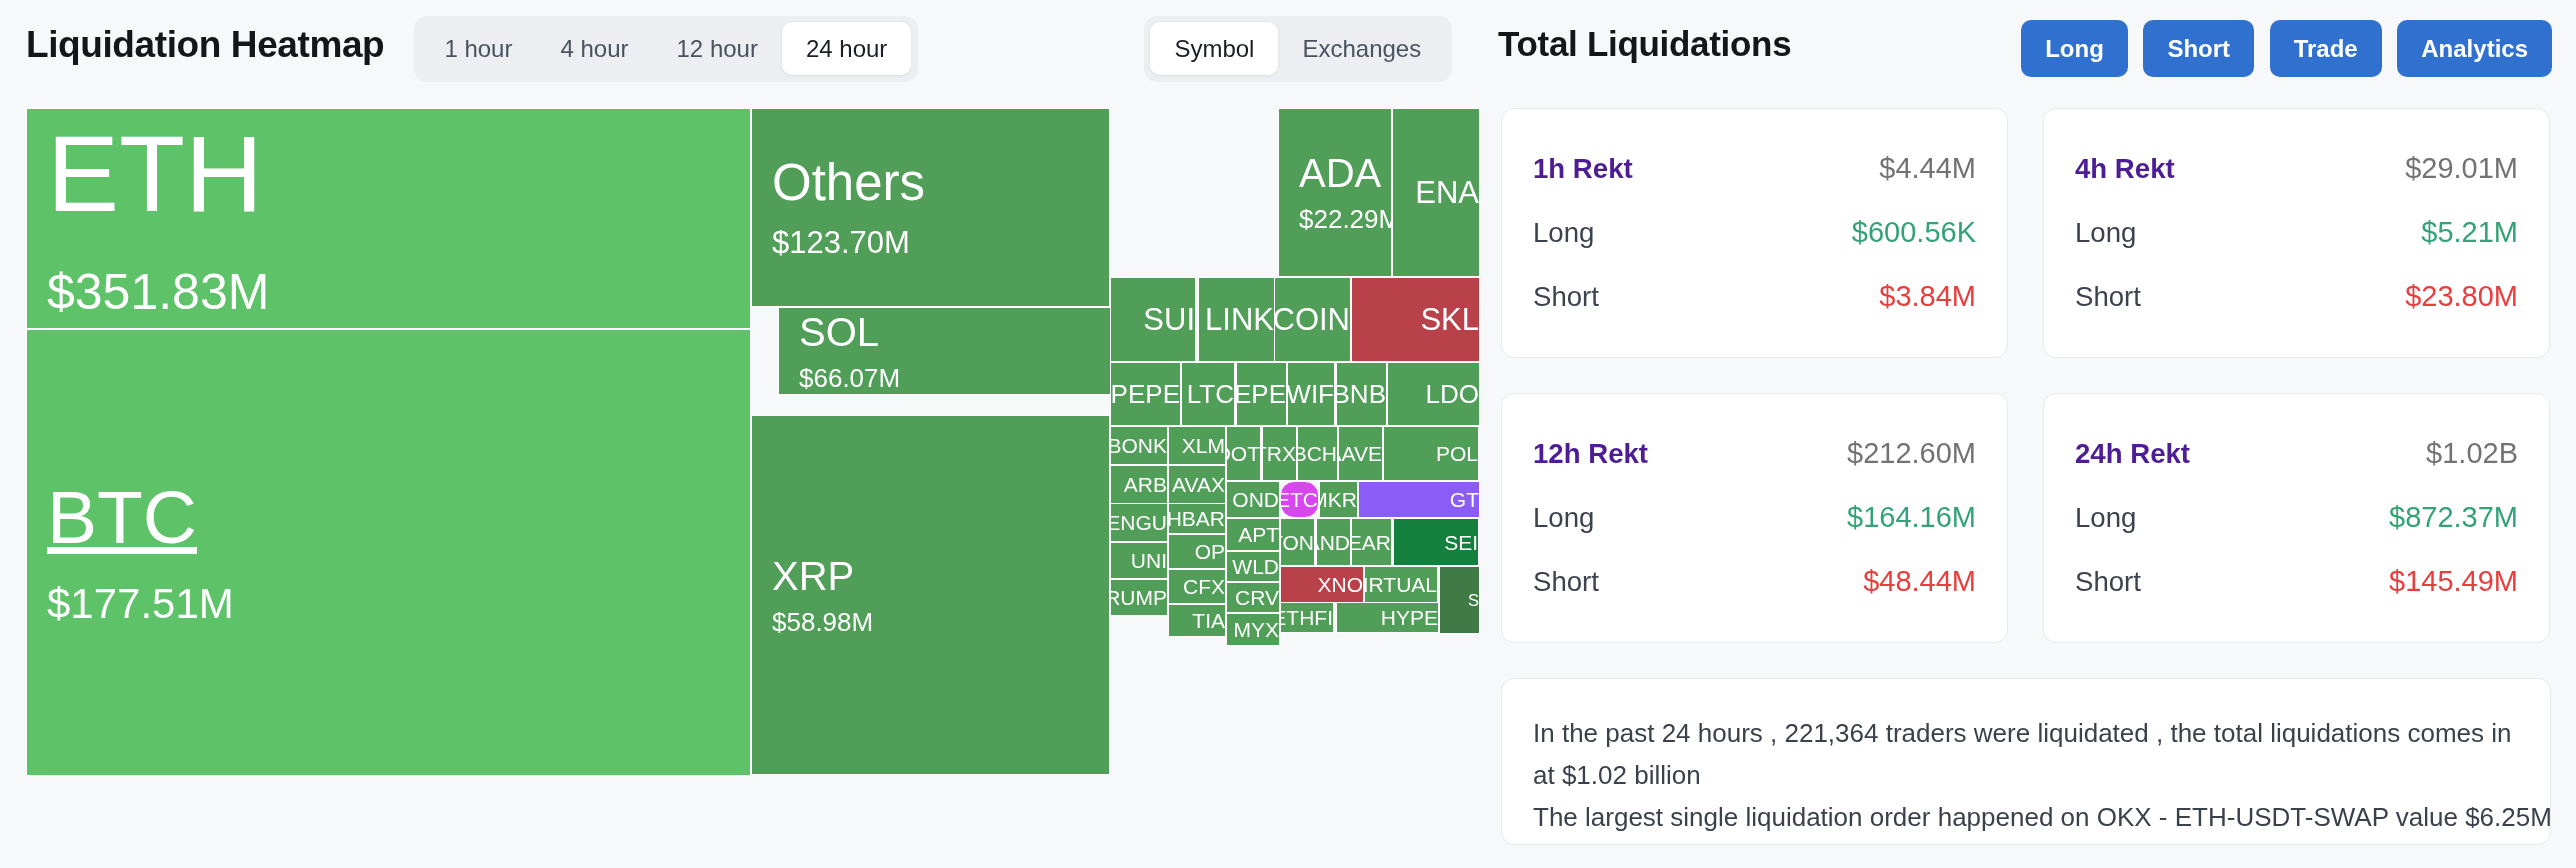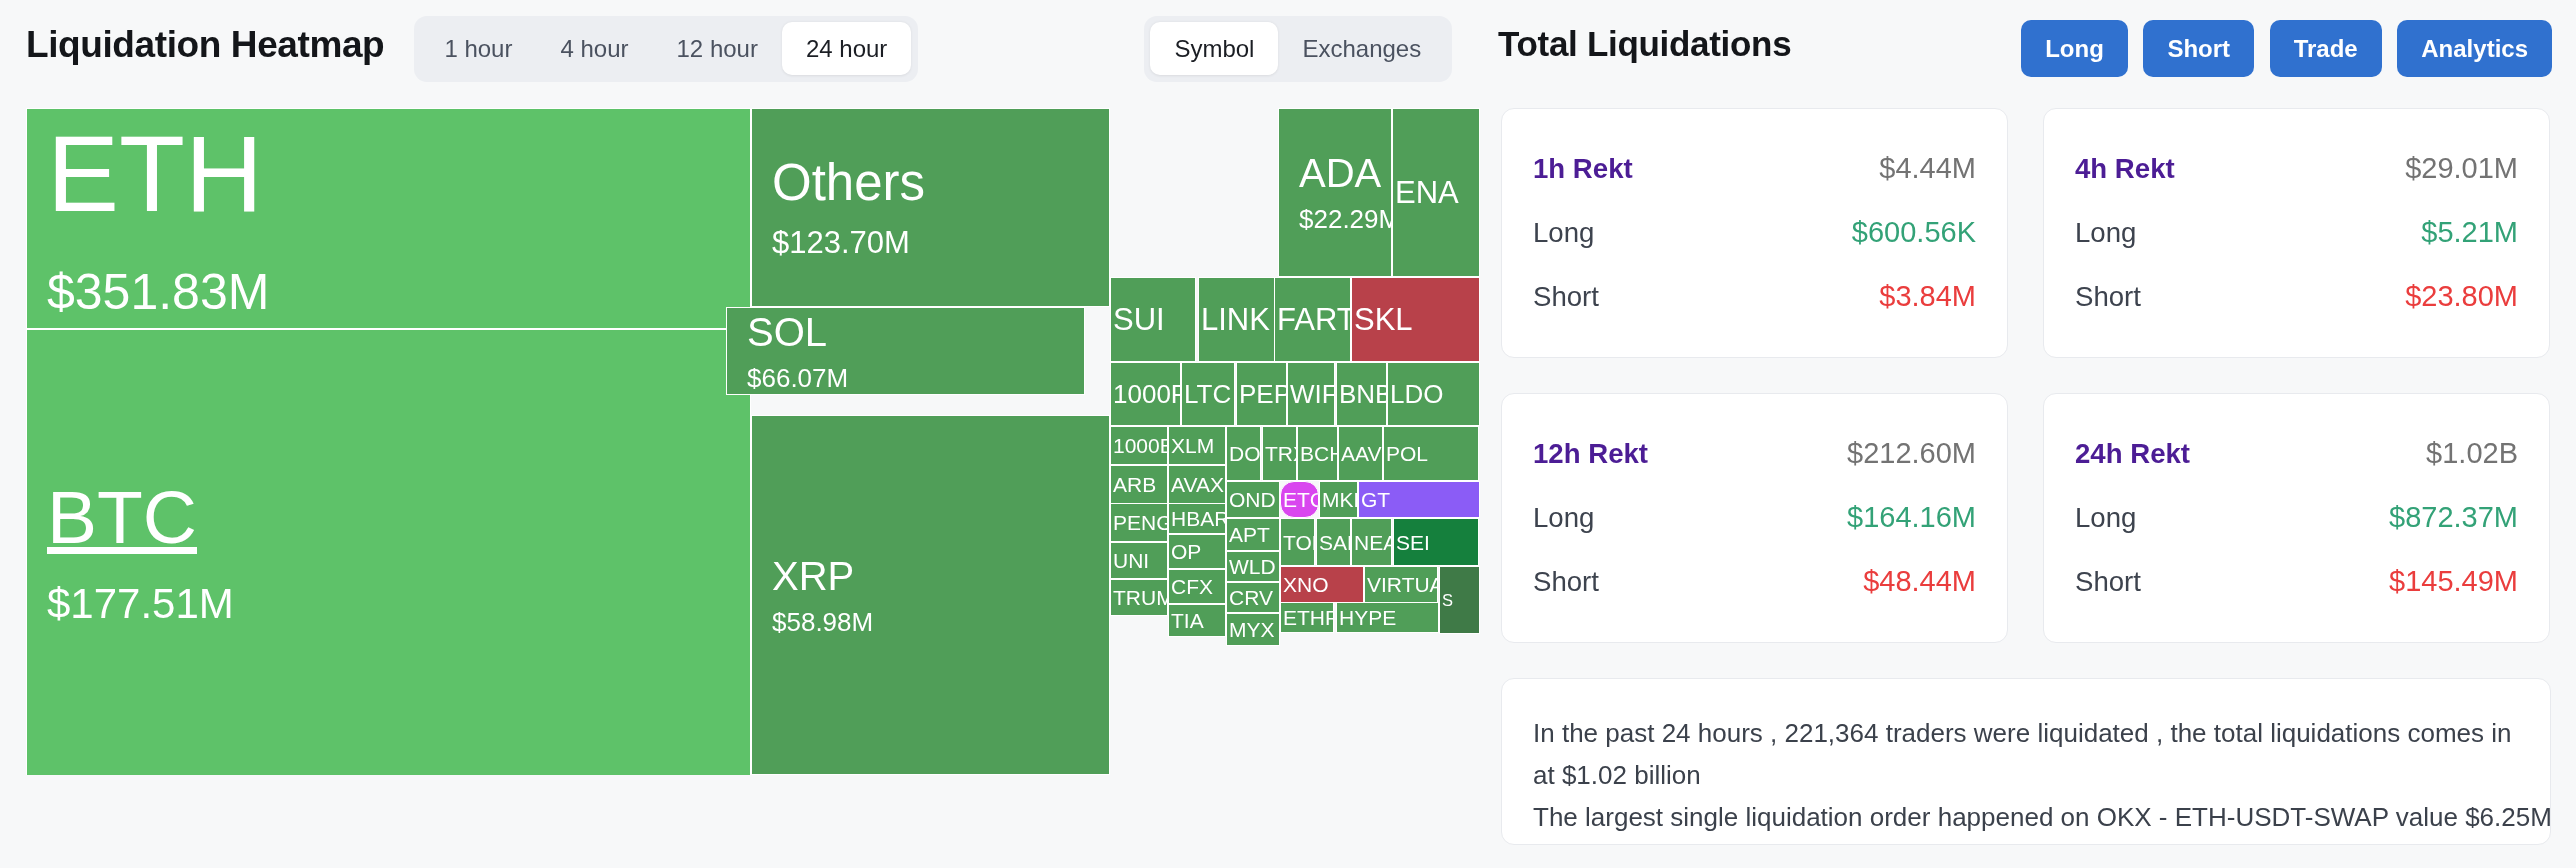--- a/index.html
+++ b/index.html
@@ -84,21 +84,21 @@
   .tile.sm  { justify-content: center; align-items: flex-start; padding-left: 13px; }
   .tile.sm  .sym { font-size: 31px; }
   .tile.xs  { justify-content: center; align-items: flex-start; padding-left: 8.3px; }
   .tile.xs  .sym { font-size: 26px; }
   .tile.xxs { justify-content: center; align-items: flex-start; padding-left: 4.6px; }
   .tile.xxs .sym { font-size: 21px; }
   .tile.tiny { justify-content: center; align-items: flex-start; padding-left: 2.8px; }
   .tile.tiny .sym { font-size: 16.5px; }
 
   
-  .tile.ctr { align-items: flex-start; padding-left: 2px; }
+  .tile.ctr { align-items: flex-end; padding-left: 8px; }
 
   
   .cards {
     position: absolute; left: 1501px; top: 108px;
     width: 1050px; height: 735px;
   }
   .card {
     position: absolute; background: #ffffff;
     border: 1.8px solid #e8eaee; border-radius: 13px;
   }
@@ -162,21 +162,21 @@
       <div class="val">$351.83M</div>
     </div>
     <div class="tile xl" style="left: 0px; top: 221px; width: 725px; height: 447px; background: rgb(94, 194, 105);">
       <div class="sym">BTC</div>
       <div class="val">$177.51M</div>
     </div>
     <div class="tile lg" style="left: 725px; top: 0px; width: 359px; height: 199px; background: rgb(80, 158, 88);">
       <div class="sym">Others</div>
       <div class="val">$123.70M</div>
     </div>
-    <div class="tile md" style="left: 700px; top: 199px; width: 359px; height: 88px; background: rgb(80, 158, 88);">
+    <div class="tile md" style="left: 752px; top: 199px; width: 359px; height: 88px; background: rgb(80, 158, 88);">
       <div class="sym">SOL</div>
       <div class="val">$66.07M</div>
     </div>
     <div class="tile md" style="left: 725px; top: 307px; width: 359px; height: 360px; background: rgb(80, 158, 88);">
       <div class="sym">XRP</div>
       <div class="val">$58.98M</div>
     </div>
     <div class="tile md" style="left: 1252px; top: 0px; width: 114px; height: 169px; background: rgb(80, 158, 88);">
       <div class="sym">ADA</div>
       <div class="val">$22.29M</div>

